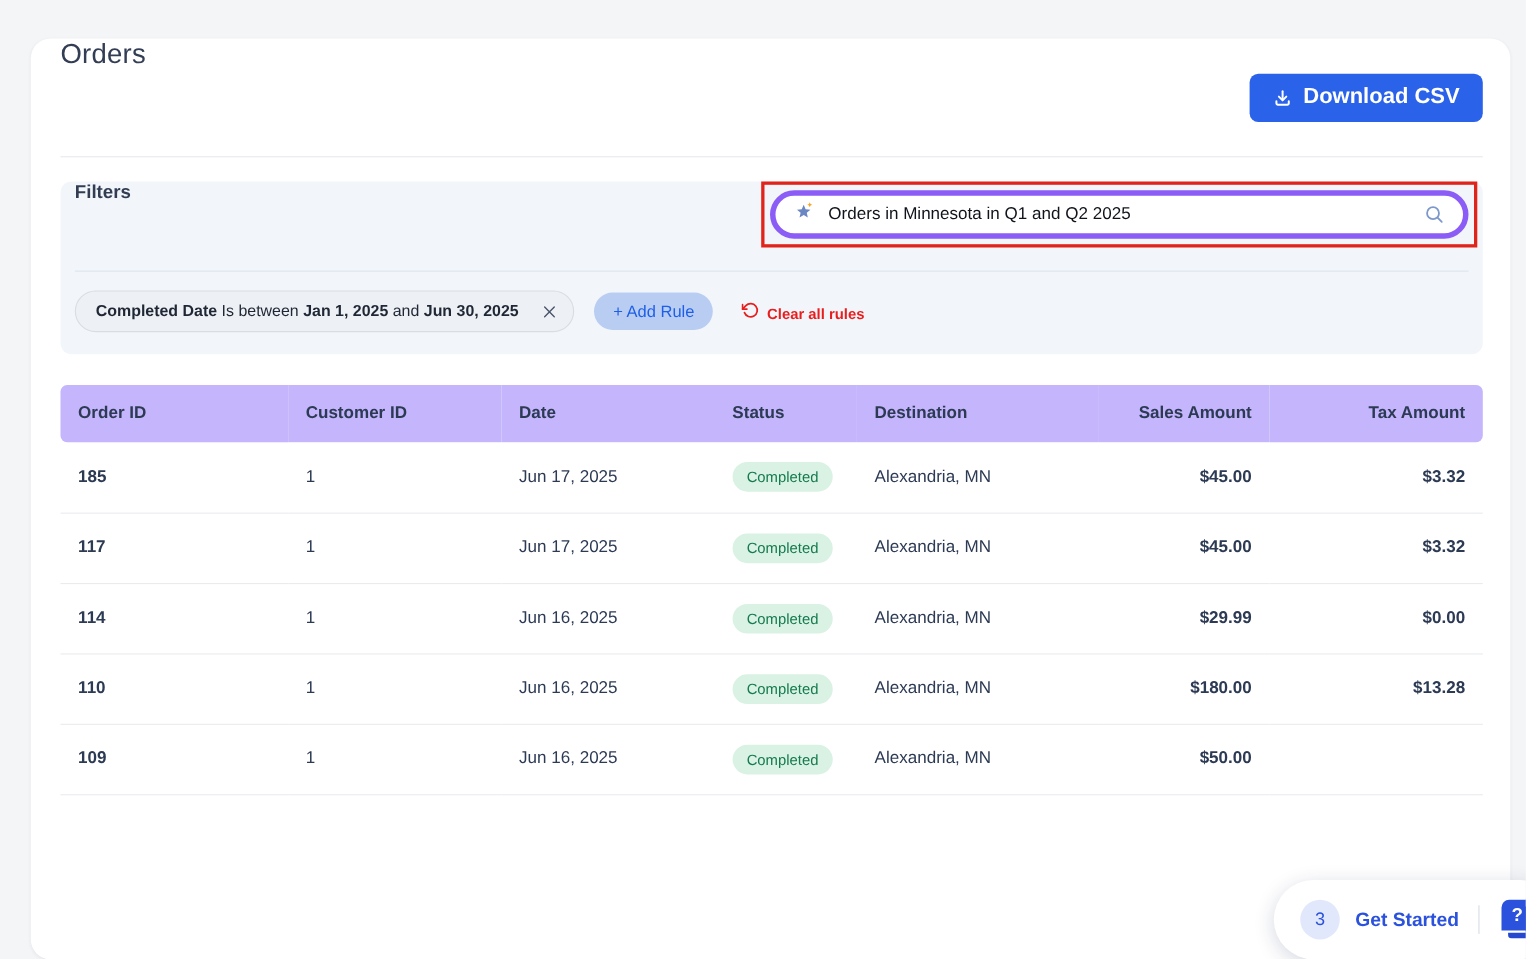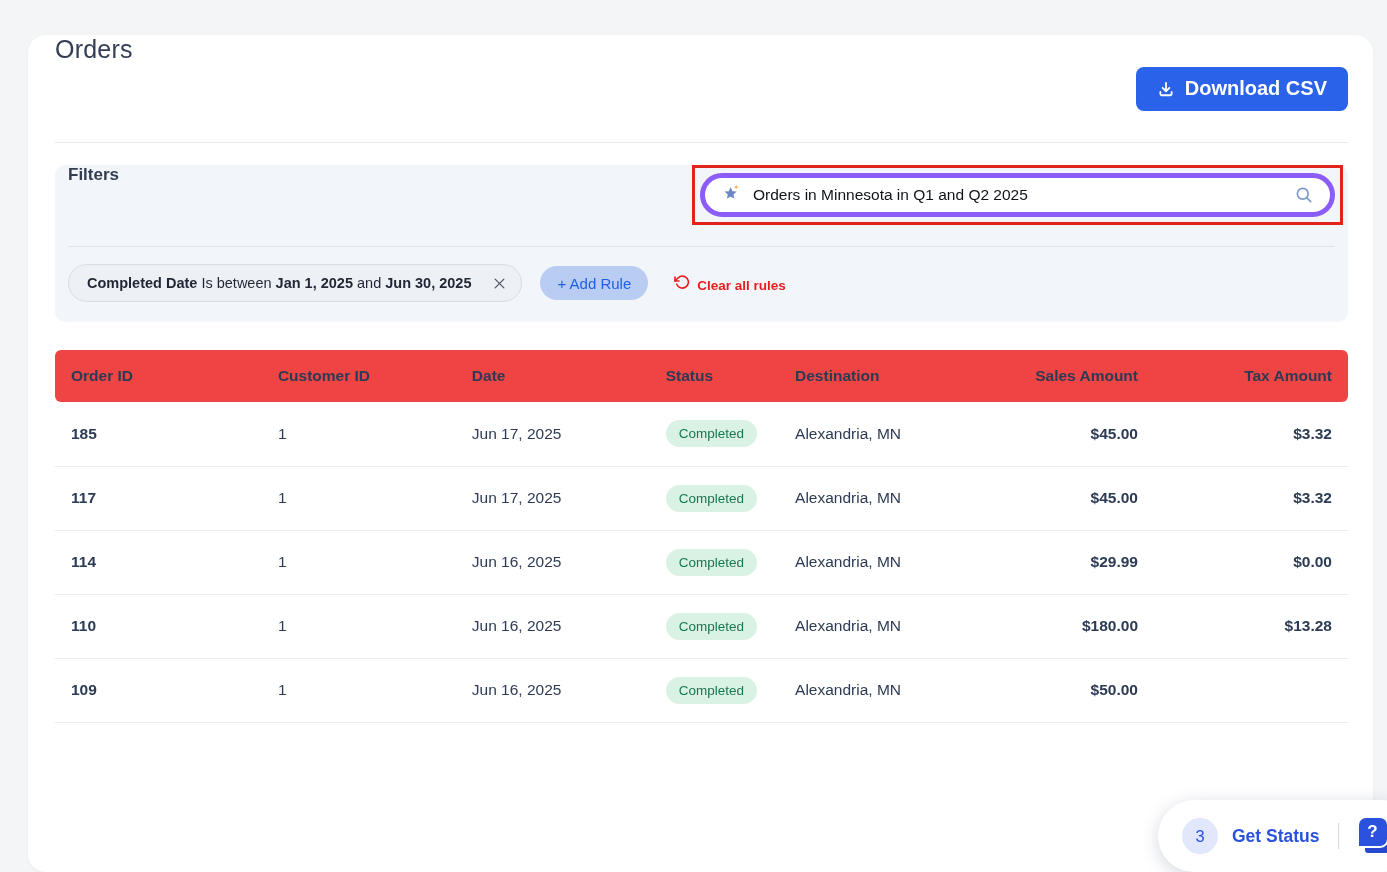--- a/index.html
+++ b/index.html
@@ -105,21 +105,21 @@
     color: var(--clear-red, #e81d1d);
     font-family: inherit; font-size: 13.5px; font-weight: bold;
   }
   
   table.orders {
     margin-top: 28px;
     width: 100%;
     border-collapse: collapse;
   }
   table.orders thead th {
-    background: #ef4444;
+    background: #c4b5fd;
     height: 52px;
     font-size: 15.5px; font-weight: bold; color: #2c3a54;
     text-align: left;
     padding: 0 16px;
   }
   table.orders thead th:first-child { border-radius: 6px 0 0 6px; }
   table.orders thead th:last-child  { border-radius: 0 6px 6px 0; }
   table.orders thead th.right, table.orders td.right { text-align: right; }
   table.orders tbody td {
     height: 64px;
@@ -308,19 +308,19 @@
     <td>Alexandria, MN</td>
     <td class="cell-amount right">$50.00</td>
     <td class="cell-amount right"></td>
   </tr>
       </tbody>
   </table>
 </div>
 
 <div class="help-widget">
   <span class="help-count">3</span>
-  <span class="help-label">Get Status</span>
+  <span class="help-label">Get Started</span>
   <span class="help-divider"></span>
   <span class="chat-icon">
     <span class="chat-back"></span>
     <span class="chat-front">?</span>
   </span>
 </div>
 
 </body></html>

